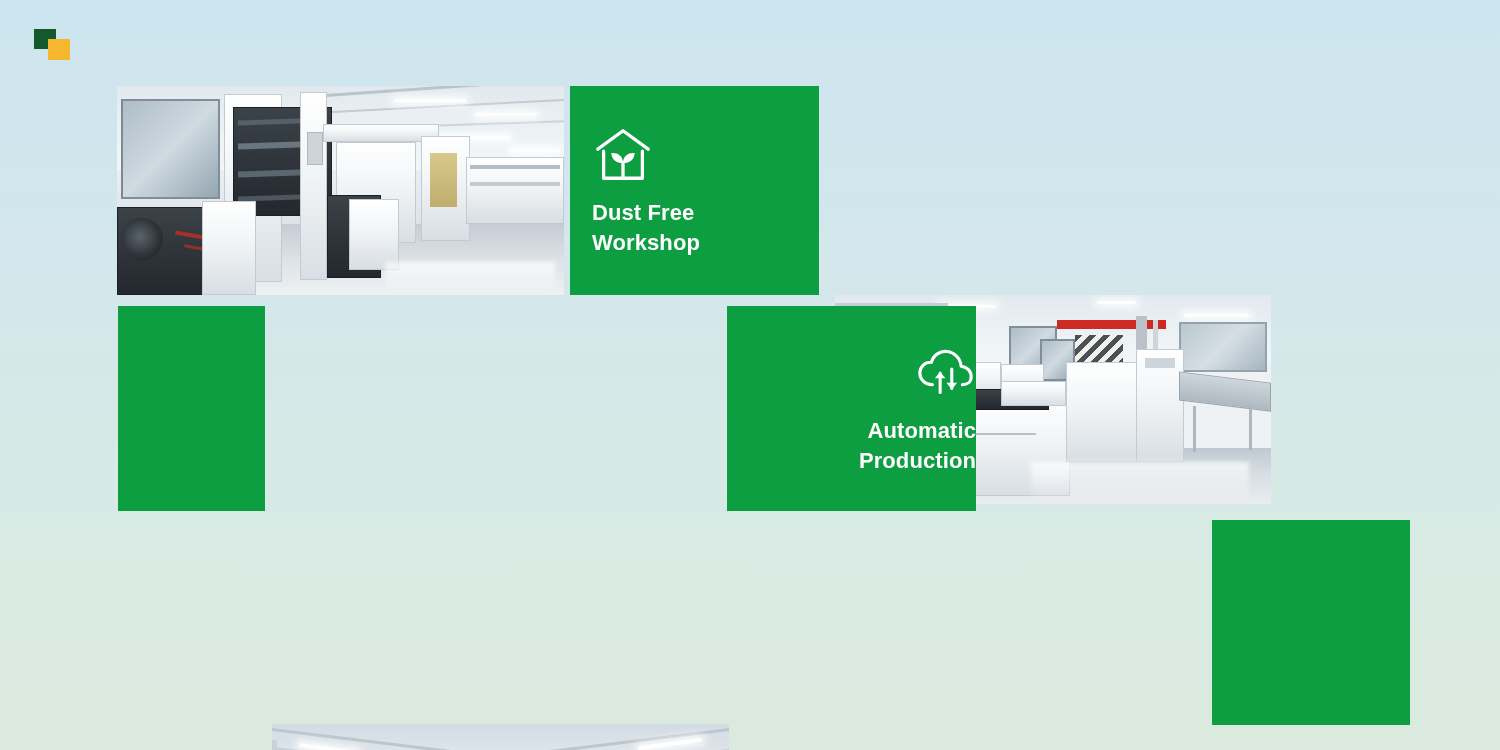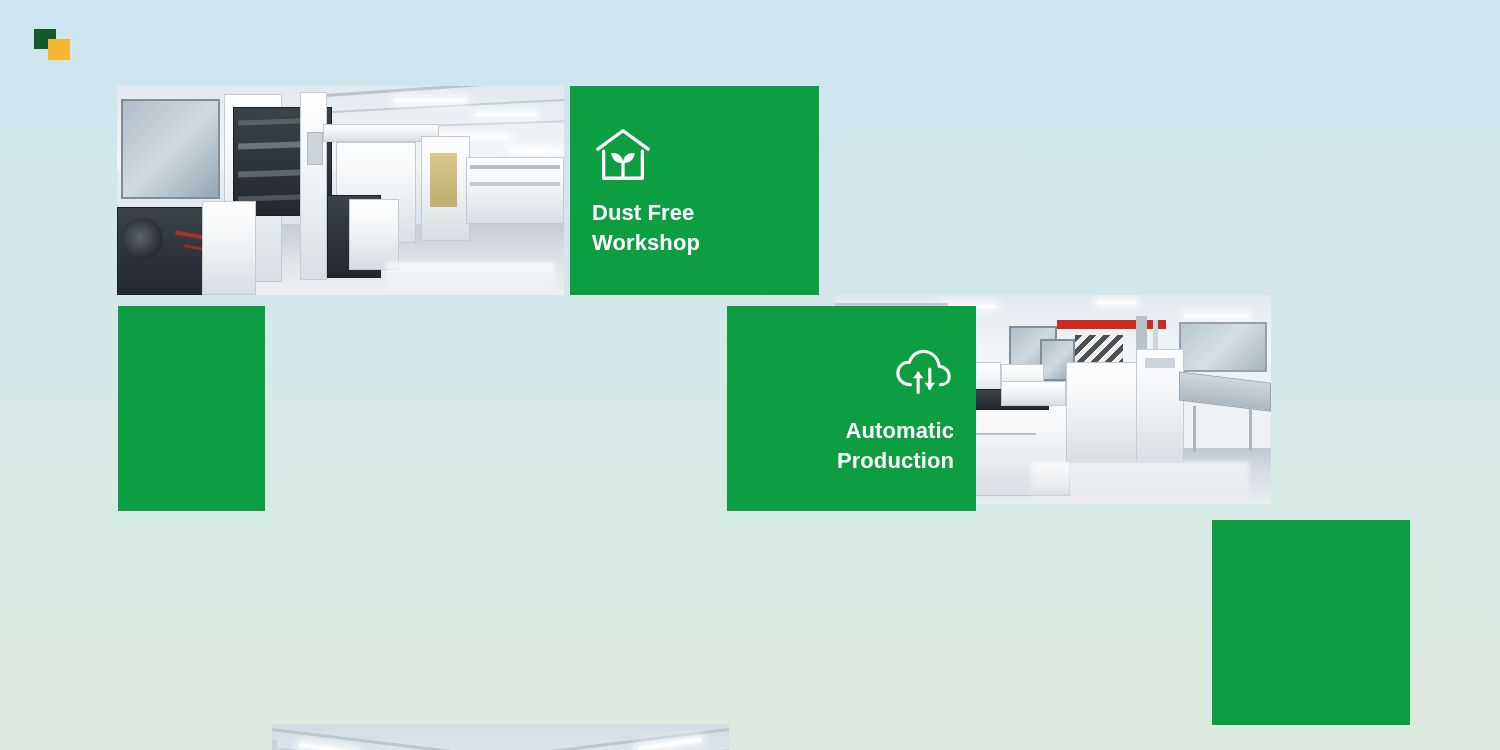--- a/index.html
+++ b/index.html
@@ -144,21 +144,20 @@
     flex-direction: column;
     justify-content: center;
     color: #ffffff;
   }
   .feature.align-left {
     align-items: flex-start;
     padding-left: 22px;
   }
   .feature.align-right {
     align-items: flex-end;
-    padding-right: 22px;
     text-align: right;
   }
   .feature-icon {
     width: 62px;
     height: 62px;
     margin-bottom: 12px;
   }
   .feature-icon svg { width: 100%; height: 100%; display: block; }
   .feature-label {
     font-size: 22px;

